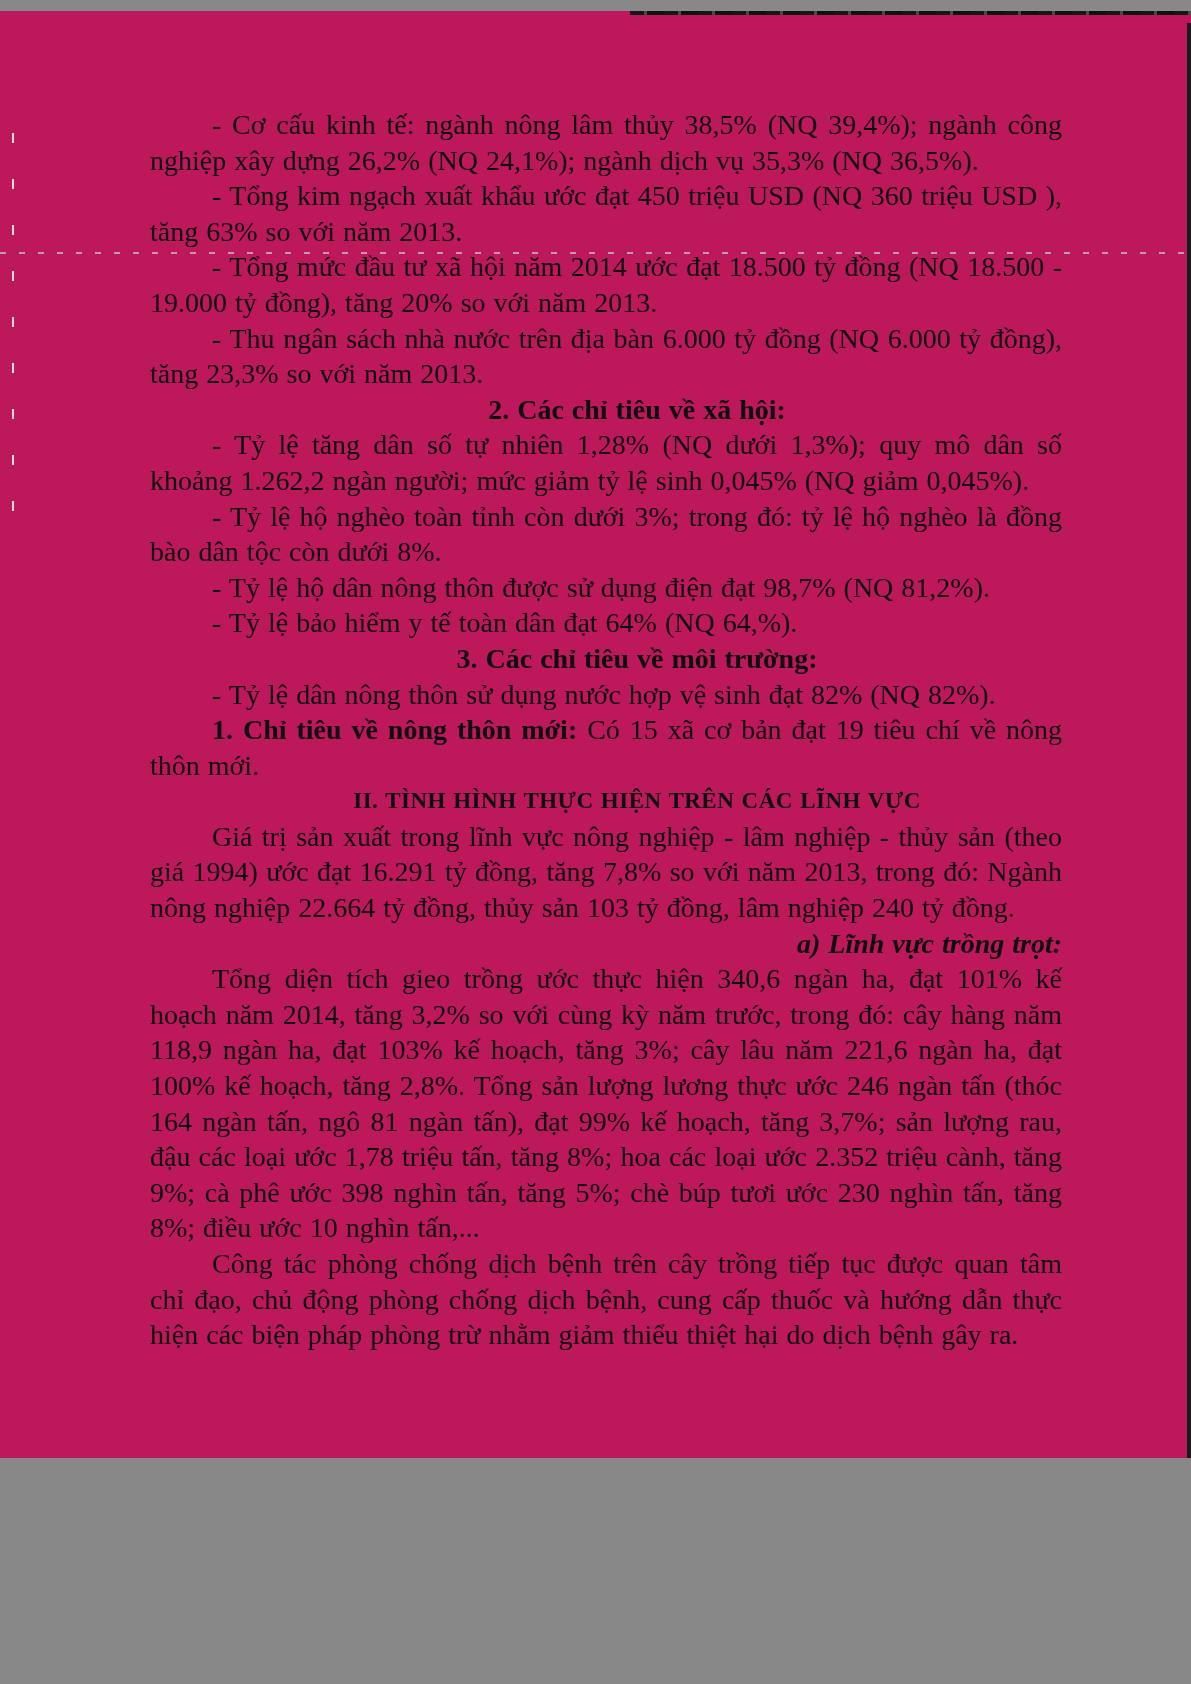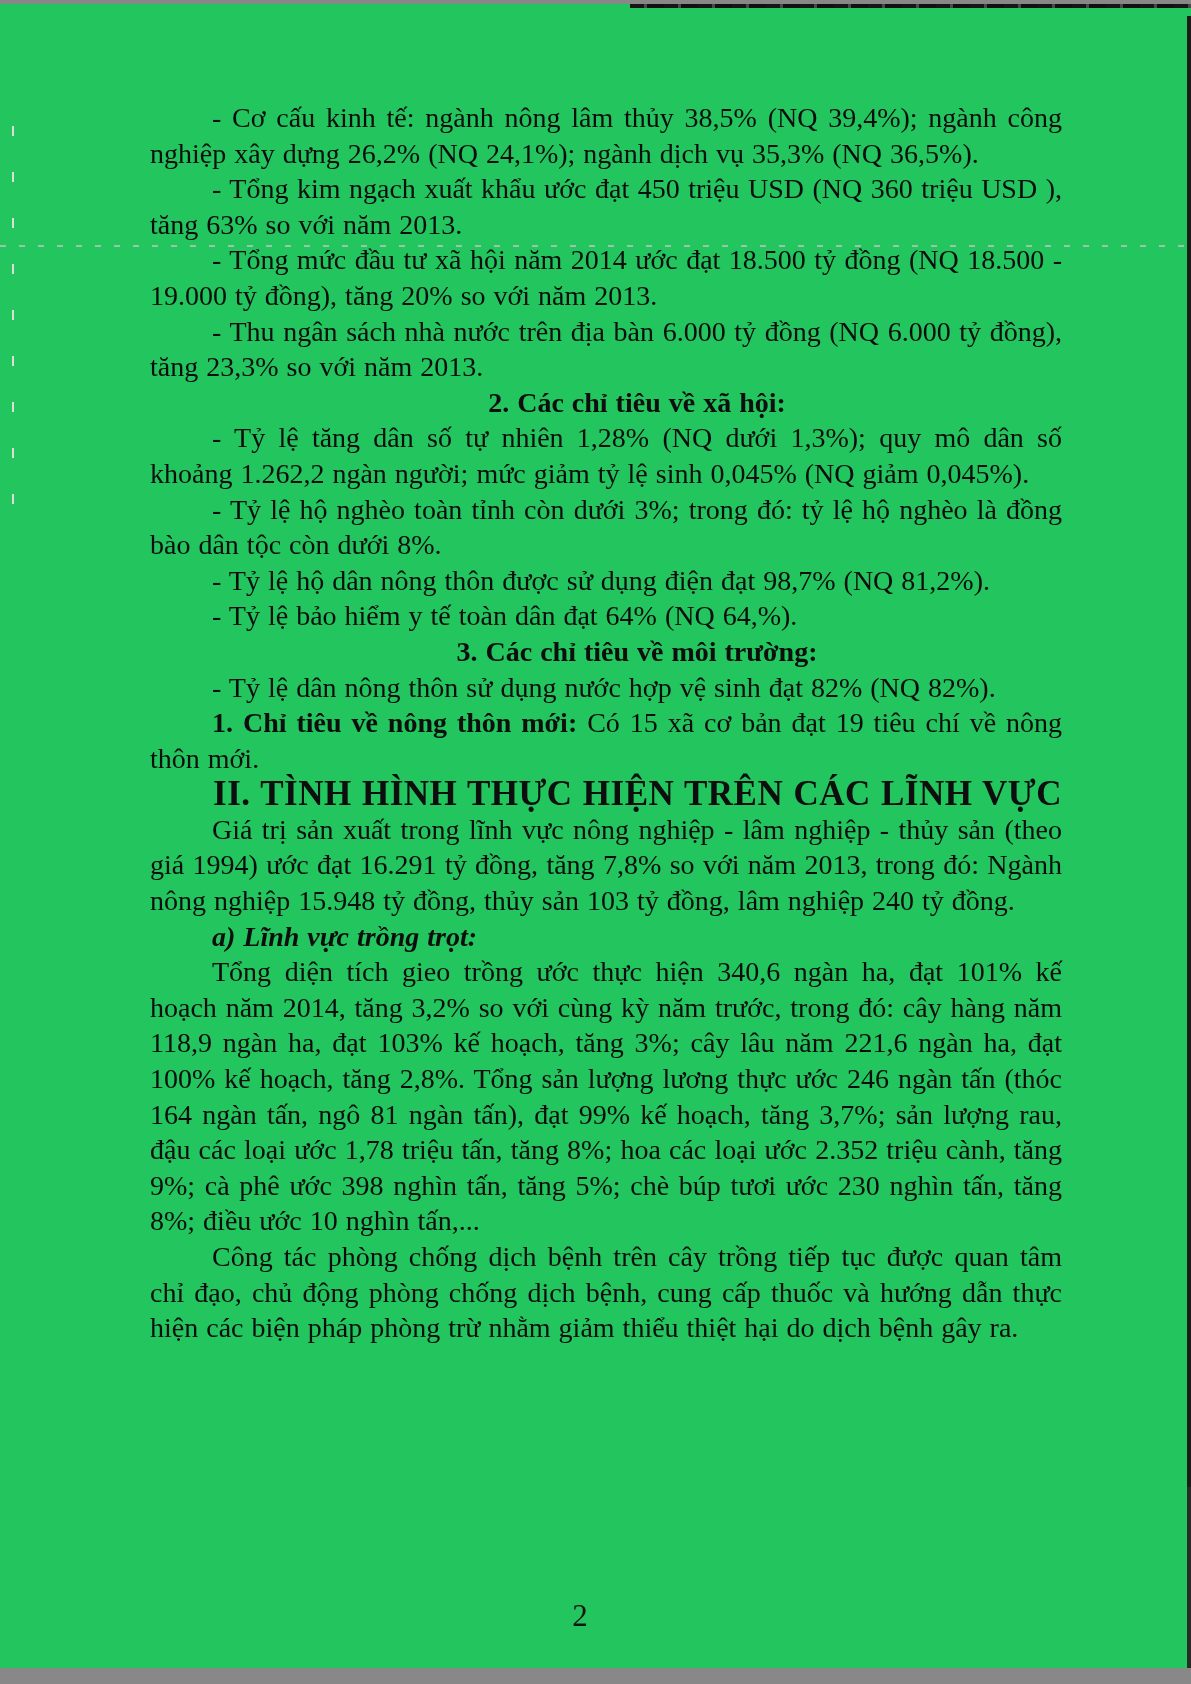--- a/index.html
+++ b/index.html
@@ -1,40 +1,40 @@
 <!DOCTYPE html>
 <html><head>
 <meta charset="utf-8">
 <style>
   html,body { margin:0; padding:0; background:#888; }
   .page {
     position:relative;
-    width:1191px; height:1664px;
-    margin:4px auto;
-    background:#22c55e;
+    width:1191px; height:1447px;
+    margin:11px auto;
+    background:#be185d;
     overflow:hidden;
     font-family:"Liberation Serif","DejaVu Serif",serif;
     color:#0e0e0e;
   }
   .content {
     position:absolute;
     left:150px; top:96px;
     width:912px;
   }
   .para {
     margin:0;
     font-size:28px;
     line-height:35.6px;
     text-align:justify;
     text-indent:62px;
     word-spacing:1px;
   }
   .style-heading  { font-weight:bold; text-align:center; }
-  .style-section  { font-weight:bold; text-align:right; font-size:35px; letter-spacing:0.5px; }
-  .style-heading-italic { font-weight:bold; font-style:italic; text-align:left; }
+  .style-section  { font-weight:bold; text-align:center; font-size:23px; letter-spacing:0.5px; }
+  .style-heading-italic { font-weight:bold; font-style:italic; text-align:right; }
   .run-b  { font-weight:bold; }
   .run-bi { font-weight:bold; font-style:italic; }
 
   .page-number {
     position:absolute;
     left:0; top:1594px; width:1160px;
     text-align:center;
     font-size:31px;
     color:#151515;
   }
@@ -83,21 +83,21 @@
       <p class="para"><span>- Thu ngân sách nhà nước trên địa bàn 6.000 tỷ đồng (NQ 6.000 tỷ đồng), tăng 23,3% so với năm 2013.</span></p>
       <p class="para style-heading"><span class="run-b">2. Các chỉ tiêu về xã hội:</span></p>
       <p class="para"><span>- Tỷ lệ tăng dân số tự nhiên 1,28% (NQ dưới 1,3%); quy mô dân số khoảng 1.262,2 ngàn người; mức giảm tỷ lệ sinh 0,045% (NQ giảm 0,045%).</span></p>
       <p class="para"><span>- Tỷ lệ hộ nghèo toàn tỉnh còn dưới 3%; trong đó: tỷ lệ hộ nghèo là đồng bào dân tộc còn dưới 8%.</span></p>
       <p class="para"><span>- Tỷ lệ hộ dân nông thôn được sử dụng điện đạt 98,7% (NQ 81,2%).</span></p>
       <p class="para"><span>- Tỷ lệ bảo hiểm y tế toàn dân đạt 64% (NQ 64,%).</span></p>
       <p class="para style-heading"><span class="run-b">3. Các chỉ tiêu về môi trường:</span></p>
       <p class="para"><span>- Tỷ lệ dân nông thôn sử dụng nước hợp vệ sinh đạt 82% (NQ 82%).</span></p>
       <p class="para"><span class="run-b">1. Chỉ tiêu về nông thôn mới: </span><span>Có 15 xã cơ bản đạt 19 tiêu chí về nông thôn mới.</span></p>
       <p class="para style-section"><span class="run-b">II. TÌNH HÌNH THỰC HIỆN TRÊN CÁC LĨNH VỰC</span></p>
-      <p class="para"><span>Giá trị sản xuất trong lĩnh vực nông nghiệp - lâm nghiệp - thủy sản (theo giá 1994) ước đạt 16.291 tỷ đồng, tăng 7,8% so với năm 2013, trong đó: Ngành nông nghiệp 15.948 tỷ đồng, thủy sản 103 tỷ đồng, lâm nghiệp 240 tỷ đồng.</span></p>
+      <p class="para"><span>Giá trị sản xuất trong lĩnh vực nông nghiệp - lâm nghiệp - thủy sản (theo giá 1994) ước đạt 16.291 tỷ đồng, tăng 7,8% so với năm 2013, trong đó: Ngành nông nghiệp 22.664 tỷ đồng, thủy sản 103 tỷ đồng, lâm nghiệp 240 tỷ đồng.</span></p>
       <p class="para style-heading-italic"><span class="run-bi">a) Lĩnh vực trồng trọt:</span></p>
       <p class="para"><span>Tổng diện tích gieo trồng ước thực hiện 340,6 ngàn ha, đạt 101% kế hoạch năm 2014, tăng 3,2% so với cùng kỳ năm trước, trong đó: cây hàng năm 118,9 ngàn ha, đạt 103% kế hoạch, tăng 3%; cây lâu năm 221,6 ngàn ha, đạt 100% kế hoạch, tăng 2,8%. Tổng sản lượng lương thực ước 246 ngàn tấn (thóc 164 ngàn tấn, ngô 81 ngàn tấn), đạt 99% kế hoạch, tăng 3,7%; sản lượng rau, đậu các loại ước 1,78 triệu tấn, tăng 8%; hoa các loại ước 2.352 triệu cành, tăng 9%; cà phê ước 398 nghìn tấn, tăng 5%; chè búp tươi ước 230 nghìn tấn, tăng 8%; điều ước 10 nghìn tấn,...</span></p>
       <p class="para"><span>Công tác phòng chống dịch bệnh trên cây trồng tiếp tục được quan tâm chỉ đạo, chủ động phòng chống dịch bệnh, cung cấp thuốc và hướng dẫn thực hiện các biện pháp phòng trừ nhằm giảm thiểu thiệt hại do dịch bệnh gây ra.</span></p>
     </div>
 
   <div class="page-number">2</div>
 
   <div class="artifact artifact-bottom-bar"></div>
   <div class="artifact artifact-bottom-corner"></div>
 </div>

